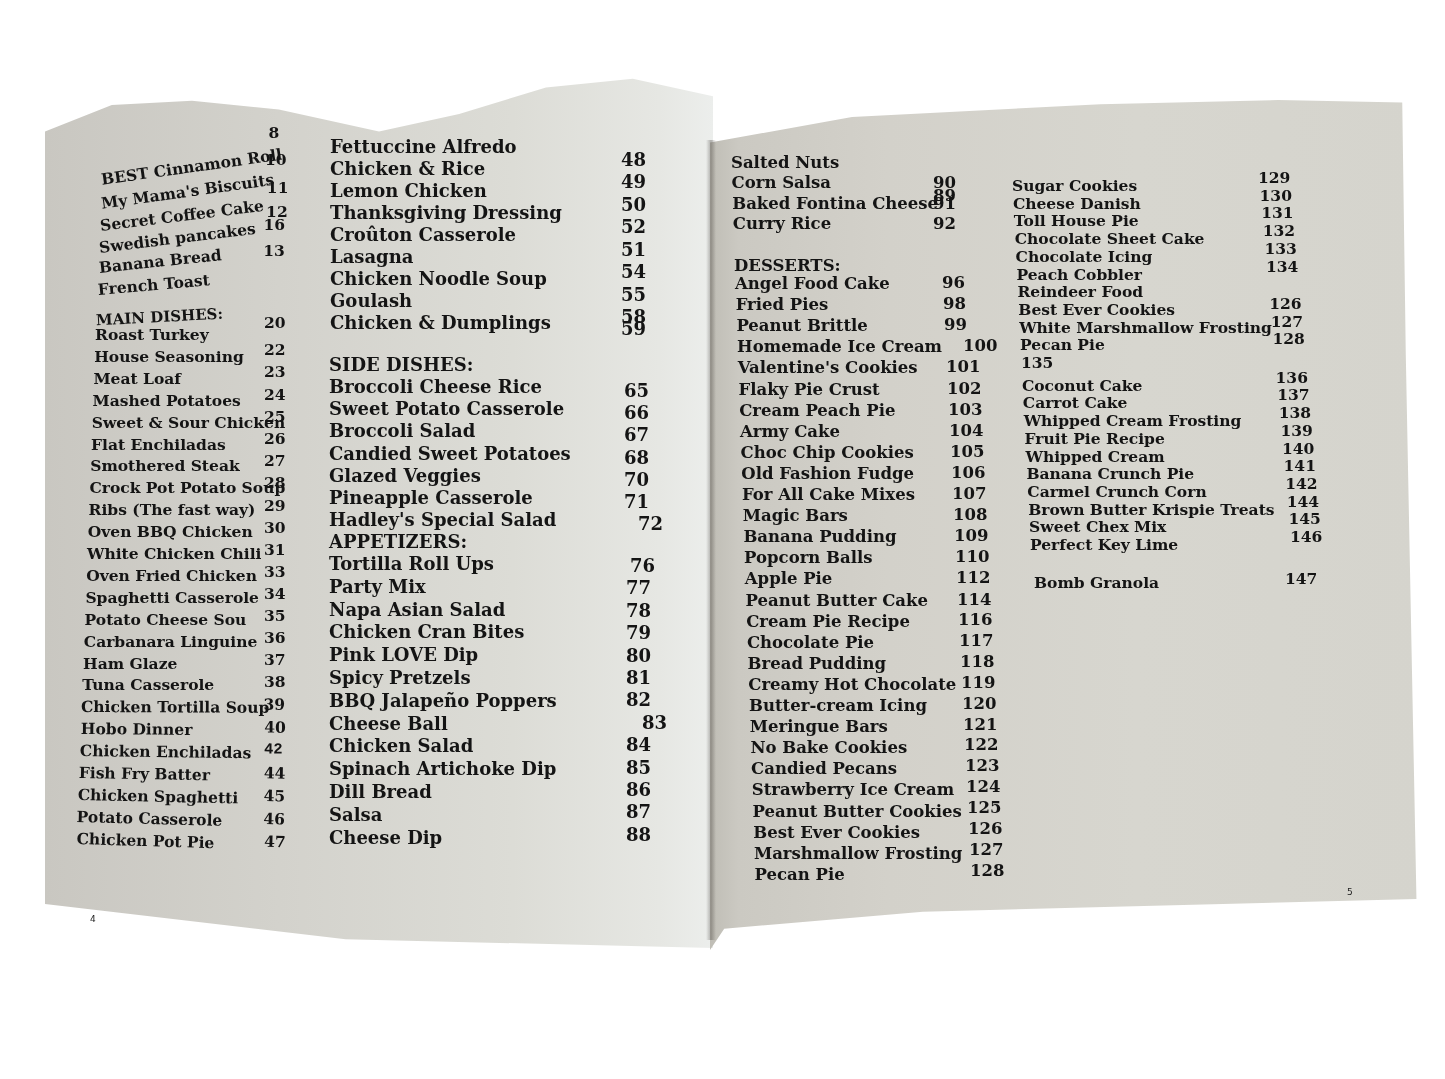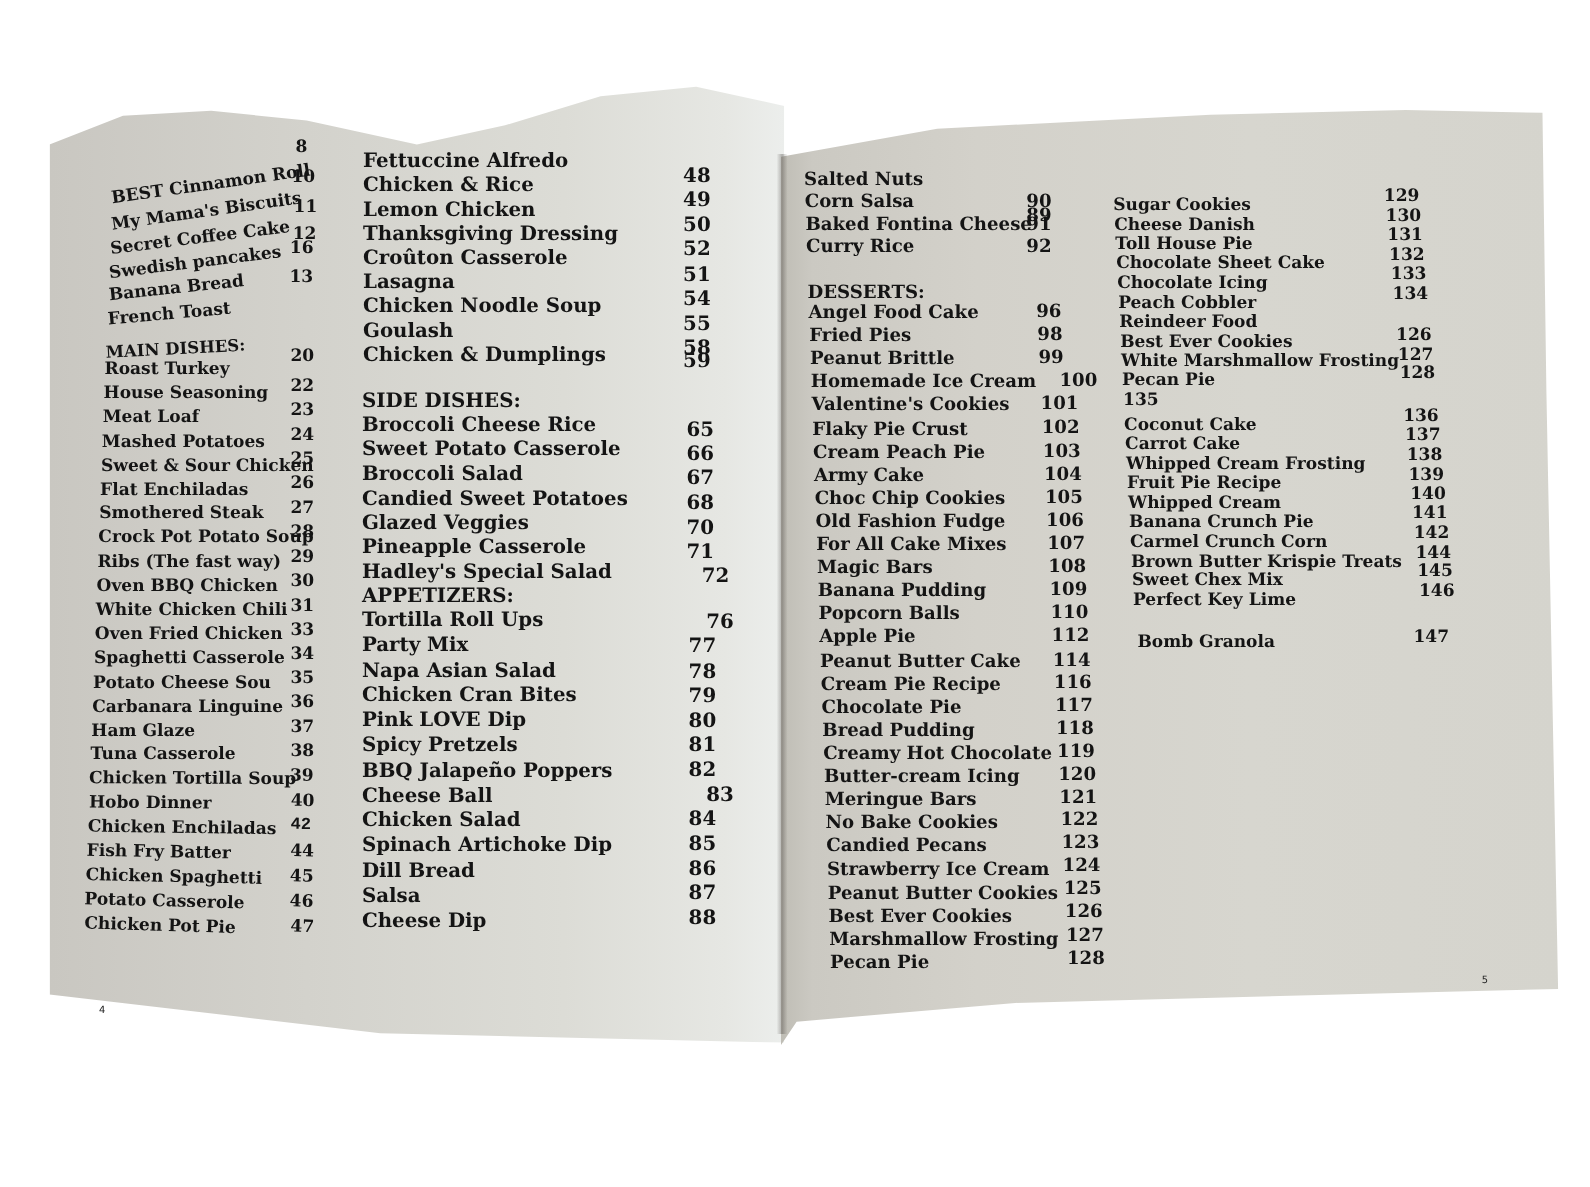--- a/index.html
+++ b/index.html
@@ -247,21 +247,21 @@
       </div>
       <div class="row" style="top: 509.2px; left: 329px; font-size: 18px;">
         <span class="t">Hadley's Special Salad</span>
         <span class="n" style="left: 280px; top: 4px;">72</span>
       </div>
     </div>
   <div class="heading" style="left:329px;top:531px;font-size:18px;">APPETIZERS:</div>
   <div id="c2-app">
       <div class="row" style="top: 553px; left: 329px; font-size: 18px;">
         <span class="t">Tortilla Roll Ups</span>
-        <span class="n" style="left: 284px; top: 2px; text-align: center;">76</span>
+        <span class="n" style="left: 272px; top: 2px; text-align: center;">76</span>
       </div>
       <div class="row" style="top: 575.8px; left: 329px; font-size: 18px;">
         <span class="t">Party Mix</span>
         <span class="n" style="left: 268px; top: 1.6px;">77</span>
       </div>
       <div class="row" style="top: 598.6px; left: 329px; font-size: 18px;">
         <span class="t">Napa Asian Salad</span>
         <span class="n" style="left: 268px; top: 1.2px;">78</span>
       </div>
       <div class="row" style="top: 621.4px; left: 329px; font-size: 18px;">

